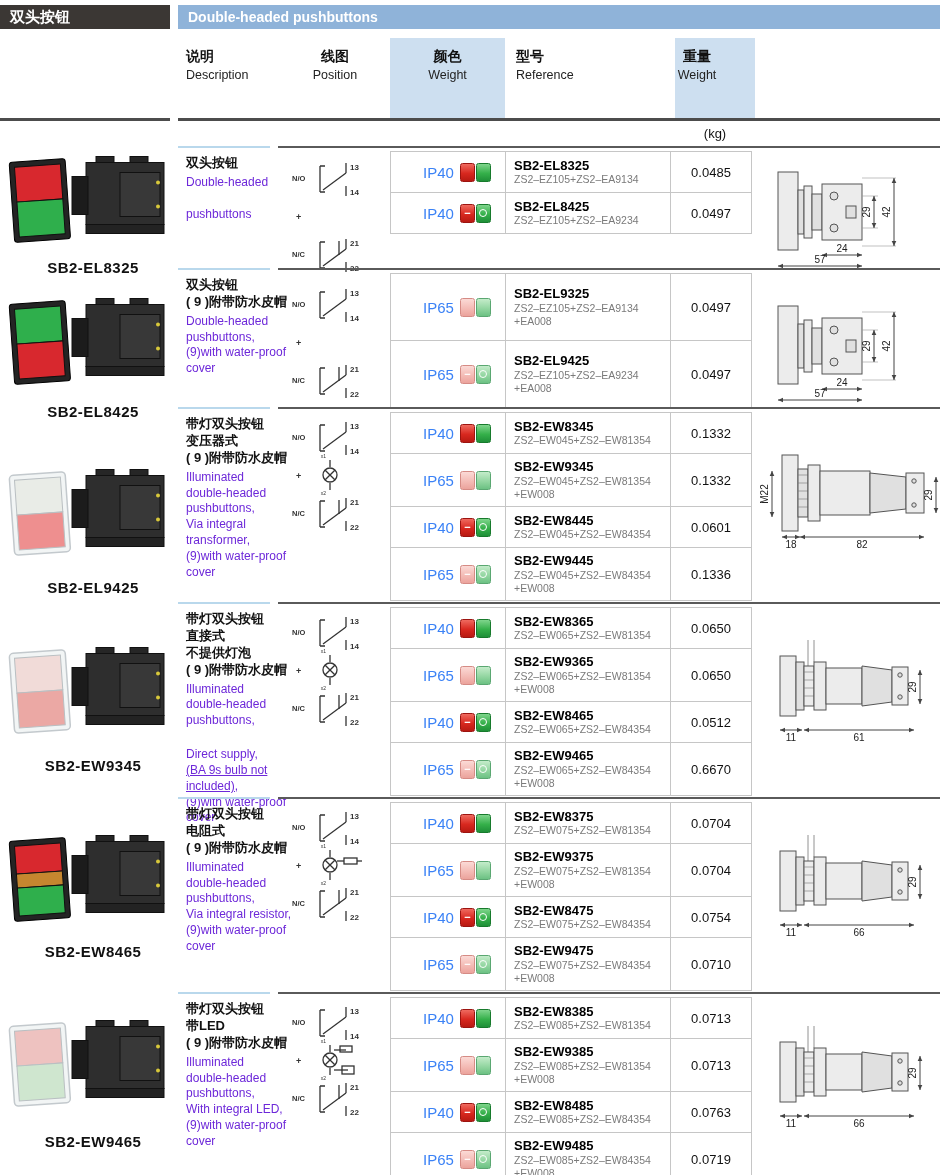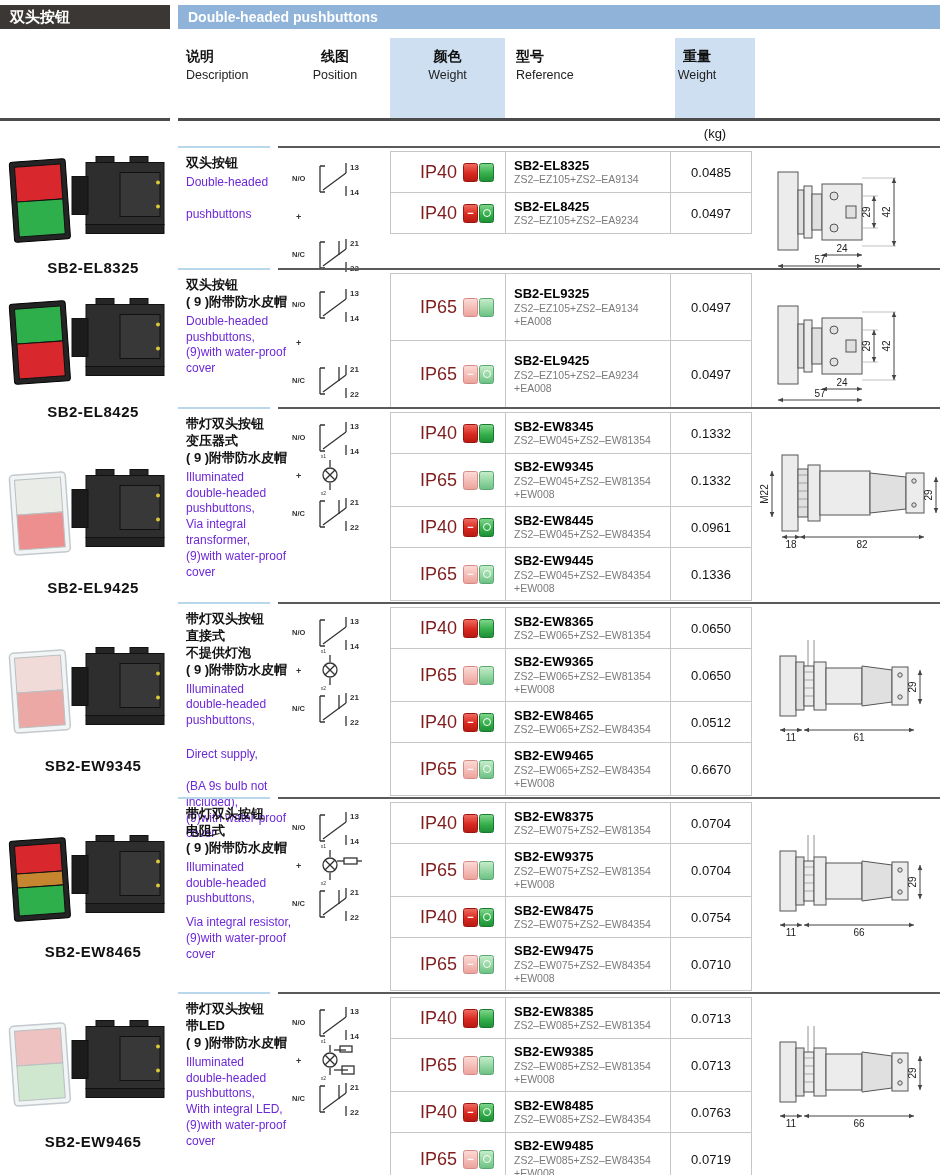--- a/index.html
+++ b/index.html
@@ -48,21 +48,21 @@
   .rows{position:absolute;left:390px;top:5px;border:1px solid #c6c6c6;}
   .row{display:flex;align-items:center;border-bottom:1px solid #c6c6c6;background:#fff;}
   .row:last-child{border-bottom:none;}
   .row{height:40px;}
   .row.tall{height:52px;}
   .g2 .row{height:66px;}
   .cell-color{width:114px;display:flex;align-items:center;justify-content:center;gap:6px;}
   .cell-ref{width:166px;border-left:1px solid #c6c6c6;border-right:1px solid #c6c6c6;
             padding:3px 4px 3px 8px;box-sizing:border-box;align-self:stretch;display:flex;flex-direction:column;justify-content:center;}
   .cell-weight{width:80px;text-align:center;font-size:13px;color:#111;}
-  .ip{font-size:18px;color:#7f1d1d;padding-left:18px;}
+  .ip{font-size:15px;color:#3b82f6;padding-left:18px;}
   .model{font-size:13px;font-weight:bold;color:#000;line-height:1.2;}
   .refline{font-size:10.5px;color:#7a7a7a;line-height:1.25;}
 
   
   .swatch{display:inline-flex;gap:1px;}
   .sw{width:15px;height:19px;border-radius:2.5px;display:inline-flex;align-items:center;justify-content:center;box-sizing:border-box;}
   .sw.red{background:linear-gradient(#ef6a5f,#d8281f 55%,#b81a12);border:1px solid #9c1410;}
   .sw.green{background:linear-gradient(#7fd58c,#35b04a 55%,#1f8f38);border:1px solid #177a2c;}
   .sw.pred{background:linear-gradient(#fbdad6,#f3b9b3 60%,#eba39c);border:1px solid #d58b85;}
   .sw.pgreen{background:linear-gradient(#c4ecca,#8fd49e 60%,#6cc183);border:1px solid #5aa771;}
@@ -505,21 +505,21 @@
                 </span>
                 <span class="sw green">
                   <span class="sym-ring"></span>
                 </span>
               </span>
             </div>
             <div class="cell-ref">
               <div class="model">SB2-EW8445</div>
               <div class="refline">ZS2–EW045+ZS2–EW84354</div>
             </div>
-            <div class="cell-weight">0.0961</div>
+            <div class="cell-weight">0.0601</div>
           </div>
           <div class="row tall">
             <div class="cell-color">
               <span class="ip">IP65</span>
               <span class="swatch">
                 <span class="sw pred">
                   <span class="sym-dash">−</span>
                 </span>
                 <span class="sw pgreen">
                   <span class="sym-ring"></span>
@@ -573,21 +573,21 @@
         <div class="div-dark"></div>
         <div class="desc">
           <div class="cn">带灯双头按钮</div>
           <div class="cn">直接式</div>
           <div class="cn">不提供灯泡</div>
           <div class="cn">( 9 )附带防水皮帽</div>
           <div class="en">Illuminated</div>
           <div class="en" style="margin-top: 0px;">double-headed</div>
           <div class="en" style="margin-top: 0px;">pushbuttons,</div>
           <div class="en" style="margin-top: 18px;">Direct supply,</div>
-          <div class="en" style="margin-top: 16px;">(BA 9s bulb not included),</div>
+          <div class="en" style="margin-top: 0px; text-decoration: underline;">(BA 9s bulb not included),</div>
           <div class="en" style="margin-top: 0px;">(9)with water-proof</div>
           <div class="en" style="margin-top: 0px;">cover</div>
         </div>
         <div class="diagram" style="top: 8px;"><svg width="96" height="120" viewBox="0 0 96 120">
             <text x="2" y="25" font-size="7.5" font-family="Liberation Sans" font-weight="bold" fill="#333" text-anchor="start">N/O</text>
             <path d="M30 10 h5 M30 10 v26 M30 36 h5" stroke="#333" stroke-width="1.3" fill="none"></path>
             <line x1="56" y1="7" x2="56" y2="17" stroke="#333" stroke-width="1.3" fill="none"></line>
             <text x="60" y="14" font-size="8" font-family="Liberation Sans" font-weight="bold" fill="#333" text-anchor="start">13</text>
             <line x1="33" y1="34" x2="56" y2="17" stroke="#333" stroke-width="1.3" fill="none"></line>
             <line x1="56" y1="30" x2="56" y2="40" stroke="#333" stroke-width="1.3" fill="none"></line>
@@ -712,21 +712,21 @@
       <div class="group g5" style="top: 797px;">
         <div class="div-blue"></div>
         <div class="div-dark"></div>
         <div class="desc">
           <div class="cn">带灯双头按钮</div>
           <div class="cn">电阻式</div>
           <div class="cn">( 9 )附带防水皮帽</div>
           <div class="en">Illuminated</div>
           <div class="en" style="margin-top: 0px;">double-headed</div>
           <div class="en" style="margin-top: 0px;">pushbuttons,</div>
-          <div class="en" style="margin-top: 8px;">Via integral resistor,</div>
+          <div class="en" style="margin-top: 0px;">Via integral resistor,</div>
           <div class="en" style="margin-top: 0px;">(9)with water-proof</div>
           <div class="en" style="margin-top: 0px;">cover</div>
         </div>
         <div class="diagram" style="top: 8px;"><svg width="96" height="120" viewBox="0 0 96 120">
             <text x="2" y="25" font-size="7.5" font-family="Liberation Sans" font-weight="bold" fill="#333" text-anchor="start">N/O</text>
             <path d="M30 10 h5 M30 10 v26 M30 36 h5" stroke="#333" stroke-width="1.3" fill="none"></path>
             <line x1="56" y1="7" x2="56" y2="17" stroke="#333" stroke-width="1.3" fill="none"></line>
             <text x="60" y="14" font-size="8" font-family="Liberation Sans" font-weight="bold" fill="#333" text-anchor="start">13</text>
             <line x1="33" y1="34" x2="56" y2="17" stroke="#333" stroke-width="1.3" fill="none"></line>
             <line x1="56" y1="30" x2="56" y2="40" stroke="#333" stroke-width="1.3" fill="none"></line>

